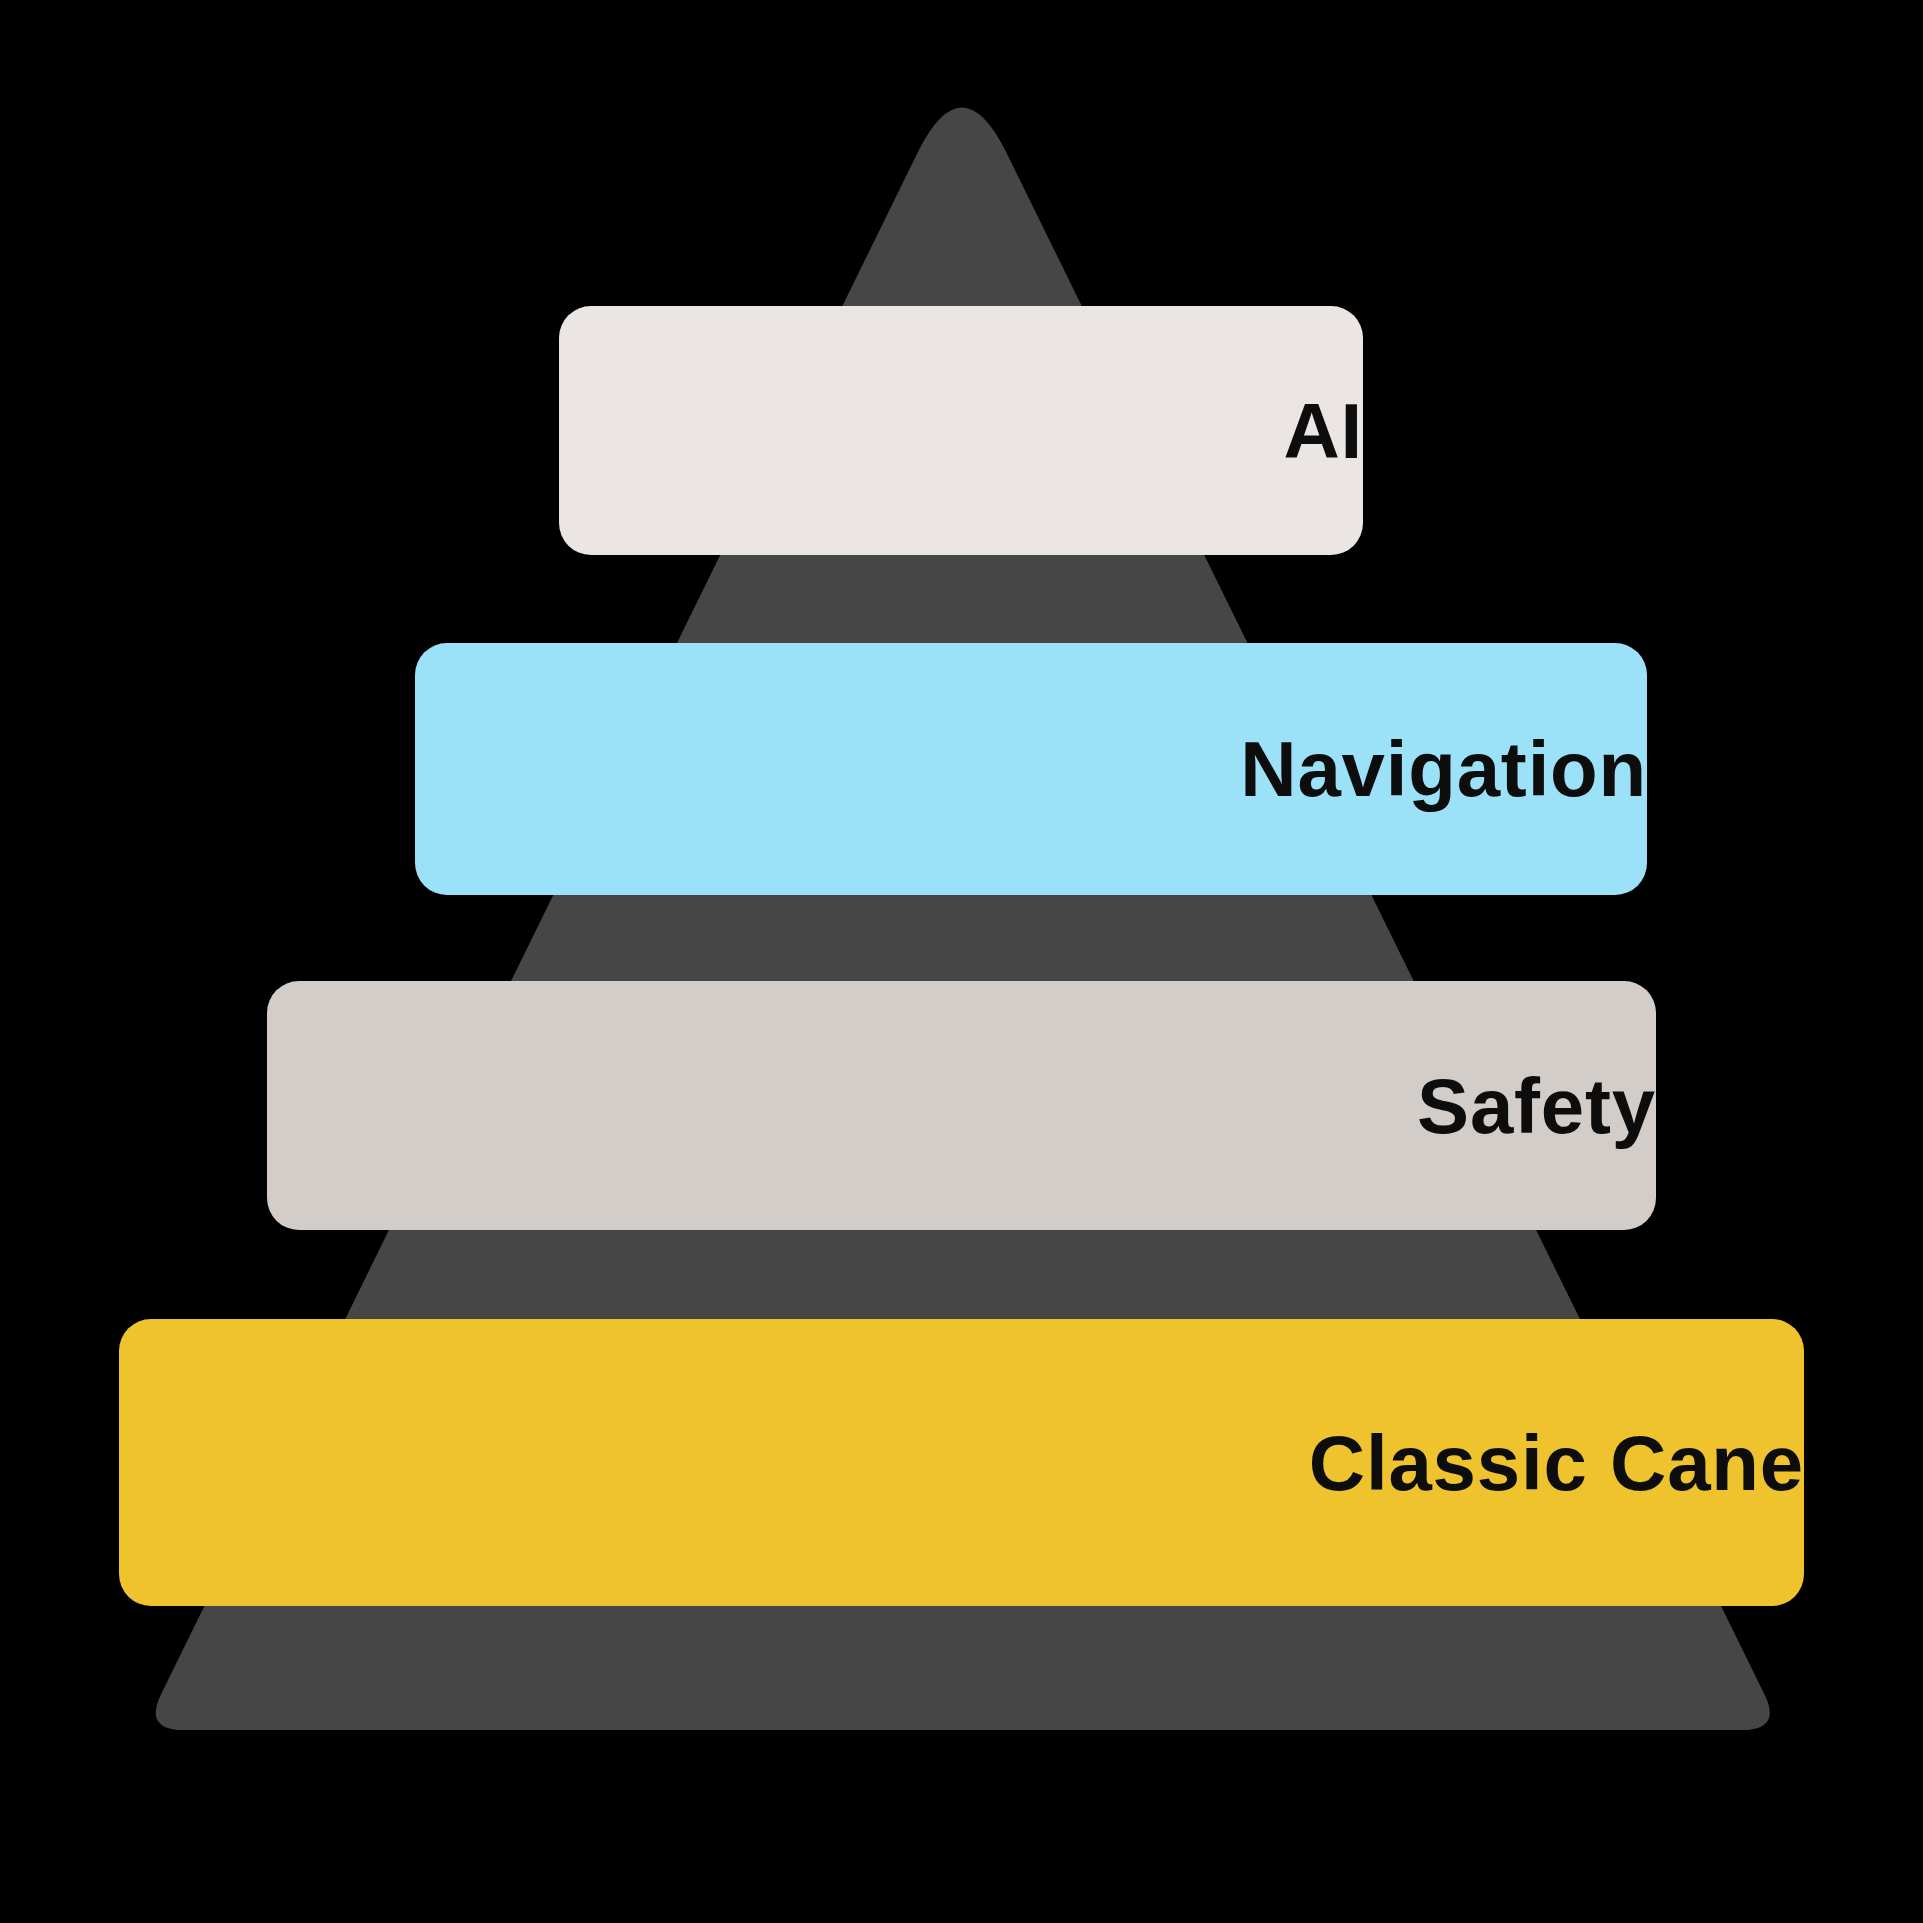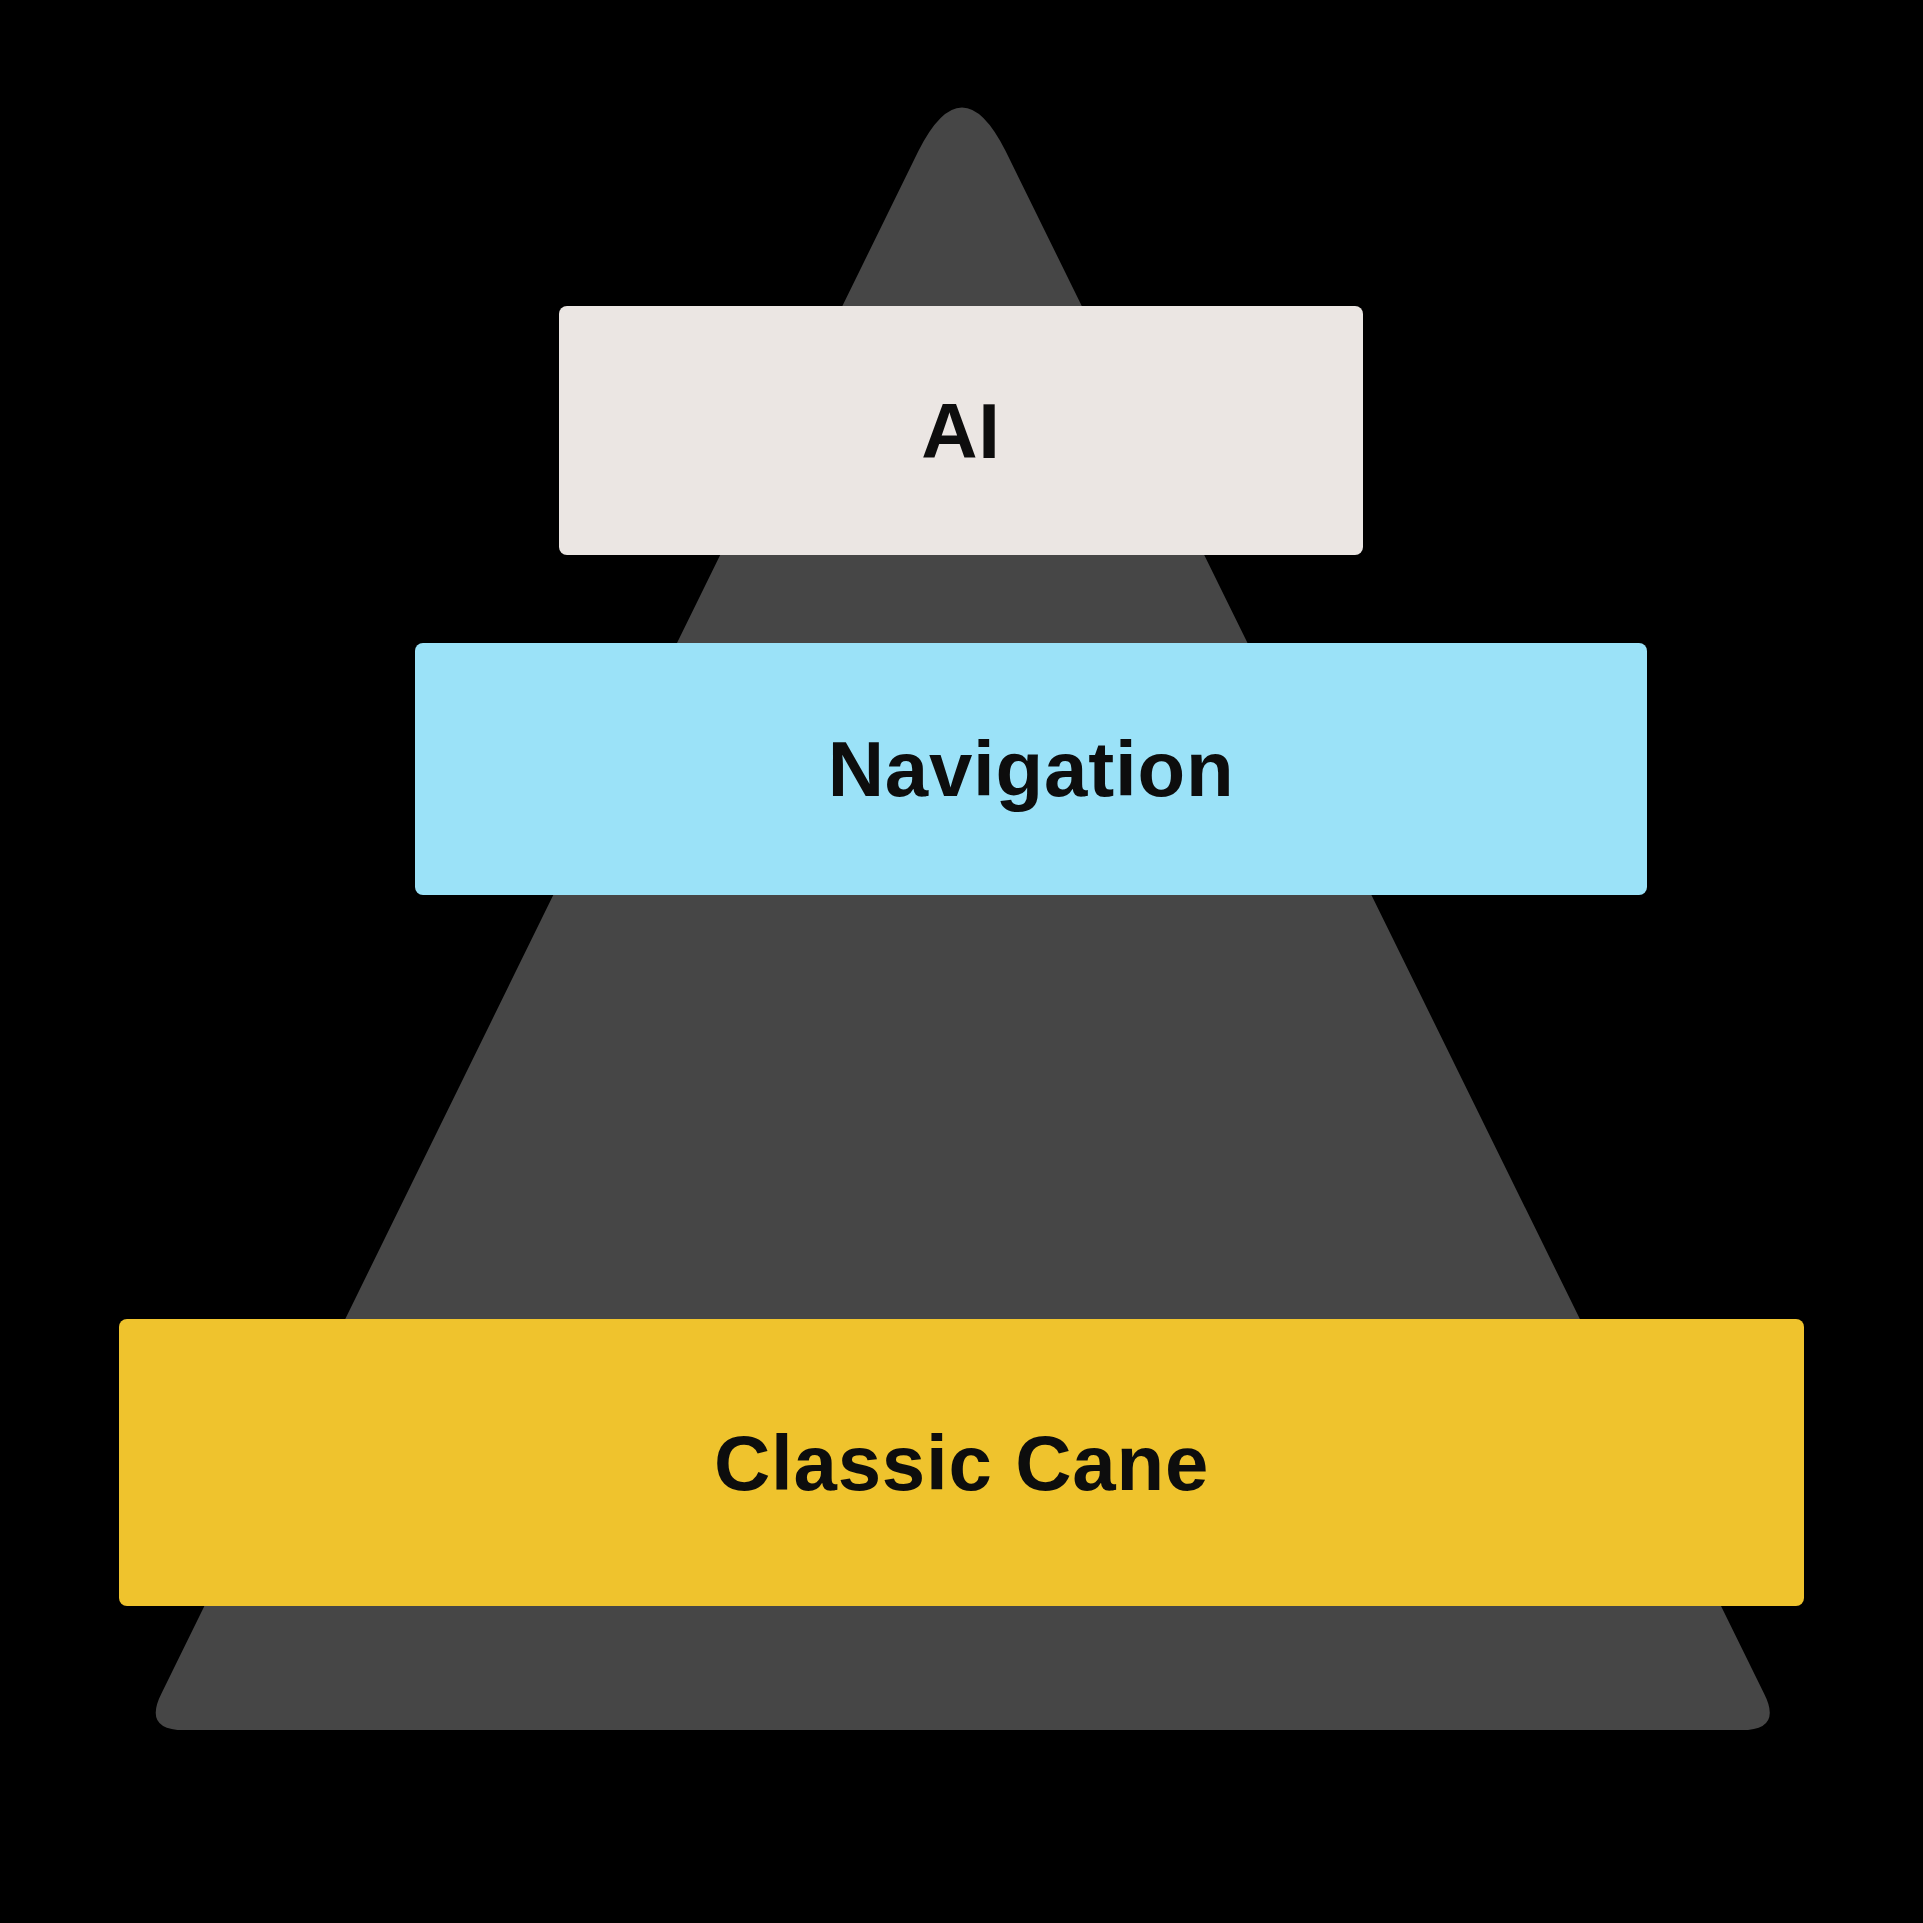--- a/index.html
+++ b/index.html
@@ -18,24 +18,24 @@
   #pyramid-svg {
     position: absolute;
     left: 0;
     top: 0;
     width: 1924px;
     height: 1924px;
     display: block;
   }
   .layer {
     position: absolute;
-    border-radius: 8px;
+    border-radius: 32px;
     display: flex;
     align-items: center;
-    justify-content: center;
+    justify-content: flex-end;
     font-weight: 700;
     font-size: 78px;
     line-height: 1;
     color: #0D0D0D;
     letter-spacing: 0.8px;
   }
   .layer-label {
     white-space: nowrap;
   }
   #layer-ai          { left: 559px;  top: 306px;  width: 804px; height: 249px; }
@@ -59,19 +59,22 @@
   </svg>
 
   <div class="layer" id="layer-ai" style="background-color: rgb(235, 230, 227);">
     <span class="layer-label" style="color: rgb(13, 13, 13);">AI</span>
   </div>
 
   <div class="layer" id="layer-navigation" style="background-color: rgb(155, 226, 248);">
     <span class="layer-label" style="color: rgb(13, 13, 13);">Navigation</span>
   </div>
 
+  <div class="layer" id="layer-safety" style="background-color: rgb(210, 205, 201);">
+    <span class="layer-label" style="color: rgb(13, 13, 13);">Safety</span>
+  </div>
 
   <div class="layer" id="layer-classic-cane" style="background-color: rgb(239, 195, 45);">
     <span class="layer-label" style="color: rgb(13, 13, 13);">Classic Cane</span>
   </div>
 
 </div>
 
 
 </body></html>

